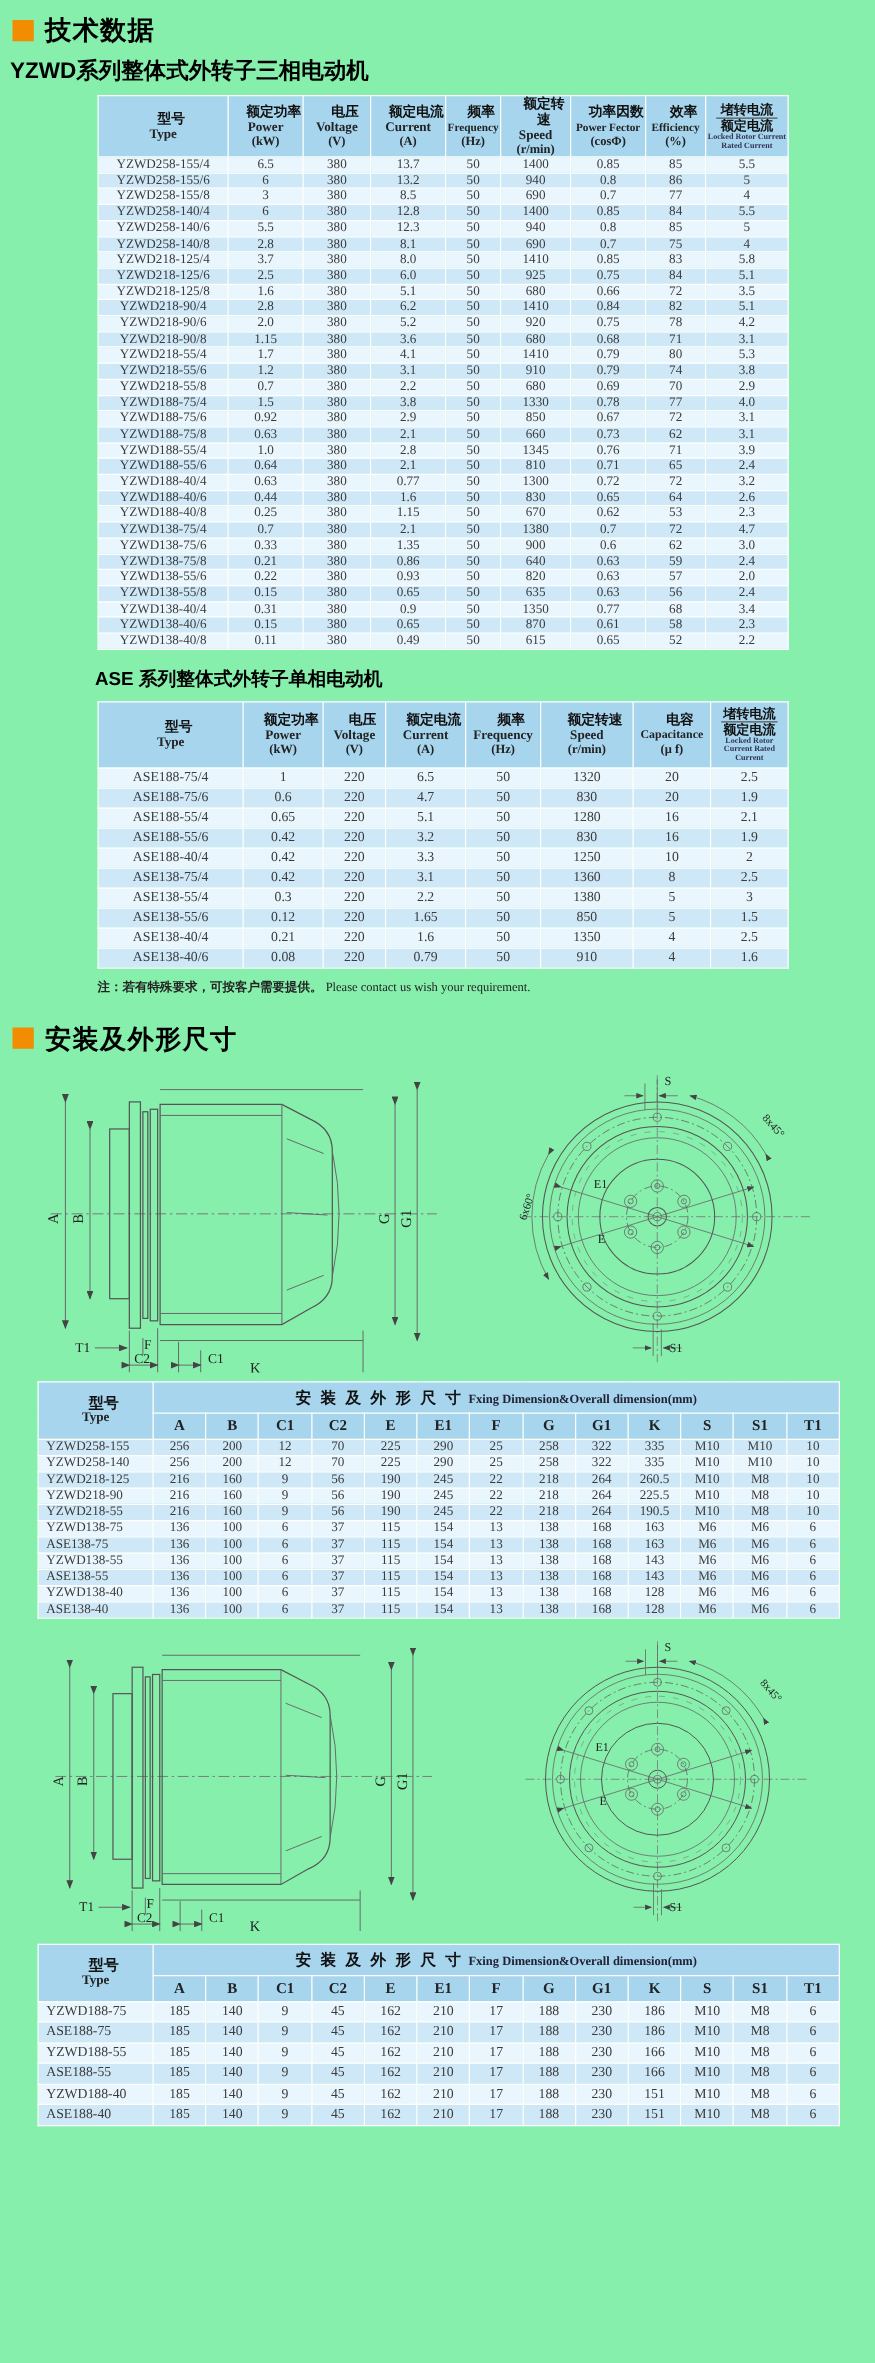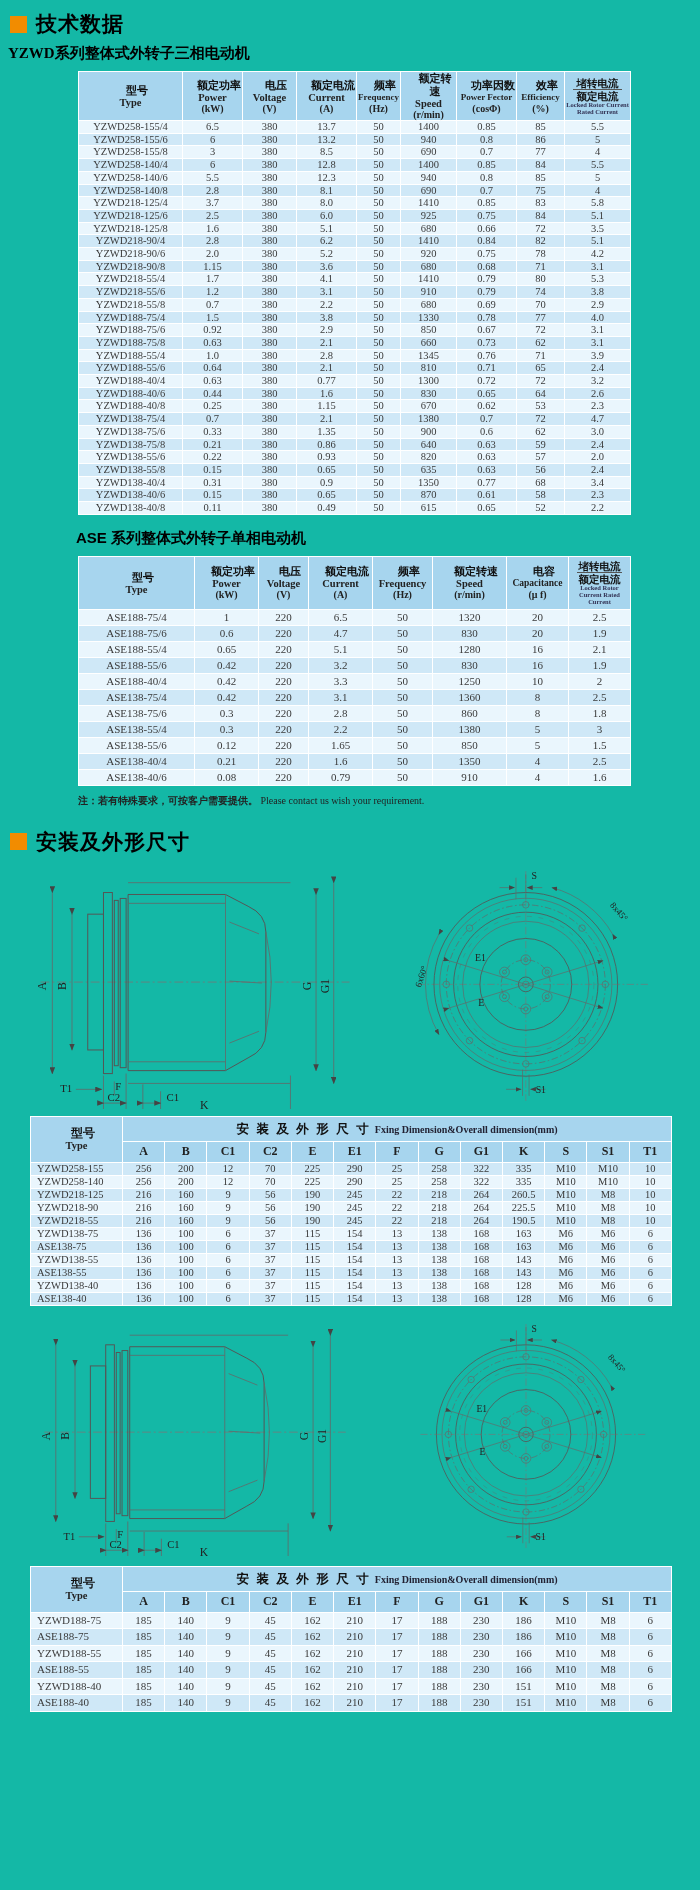--- a/index.html
+++ b/index.html
@@ -1,23 +1,23 @@
 <!DOCTYPE html>
 <html><head>
 <meta charset="utf-8">
 <style>
   html,body{margin:0;padding:0;background:#fff;}
   body{width:700px;font-family:"Liberation Serif",serif;color:#333;}
-  .page{width:700px;height:1890px;overflow:hidden;background:#14b8a6;position:relative;}
+  .page{width:700px;height:1890px;overflow:hidden;background:#86efac;position:relative;}
 
   
   .sec-head{display:flex;align-items:center;gap:9px;padding:10px 0 0 10px;}
   .sec-sq{width:17px;height:17px;background:#F28C00;flex:0 0 auto;}
   .sec-title{font-family:"Liberation Sans",sans-serif;font-weight:bold;font-size:21px;color:#000;letter-spacing:1px;}
-  .sub-title{font-family:Liberation Serif, serif;font-weight:bold;font-size:15px;color:#000;margin:6px 0 0 8px;}
+  .sub-title{font-family:Liberation Sans, sans-serif;font-weight:bold;font-size:18px;color:#000;margin:6px 0 0 8px;}
   .sub-title2{font-family:"Liberation Sans",sans-serif;font-weight:bold;font-size:15px;color:#000;margin:14px 0 0 76px;}
 
   
   table{border-collapse:collapse;table-layout:fixed;}
   th,td{border:1.5px solid #fff;text-align:center;vertical-align:middle;padding:0;}
   .spec{margin:8px 0 0 78px;width:552px;}
   .spec th{background:#a7d5ee;}
   .spec td{color:#3a3a3a;}
   .spec .type-col{background:#b2dbf2;font-size:10.5px;}
   .hz{font-family:"Liberation Sans",sans-serif;font-weight:bold;font-size:11px;color:#111;line-height:13px;padding-left:13px;}
@@ -591,30 +591,20 @@
         </tr>
         <tr>
           <td class="type-col">ASE138-75/4</td>
           <td>0.42</td>
           <td>220</td>
           <td>3.1</td>
           <td>50</td>
           <td>1360</td>
           <td>8</td>
           <td>2.5</td>
-        </tr>
-        <tr>
-          <td class="type-col">ASE138-75/6</td>
-          <td>0.3</td>
-          <td>220</td>
-          <td>2.8</td>
-          <td>50</td>
-          <td>860</td>
-          <td>8</td>
-          <td>1.8</td>
         </tr>
         <tr>
           <td class="type-col">ASE138-55/4</td>
           <td>0.3</td>
           <td>220</td>
           <td>2.2</td>
           <td>50</td>
           <td>1380</td>
           <td>5</td>
           <td>3</td>

